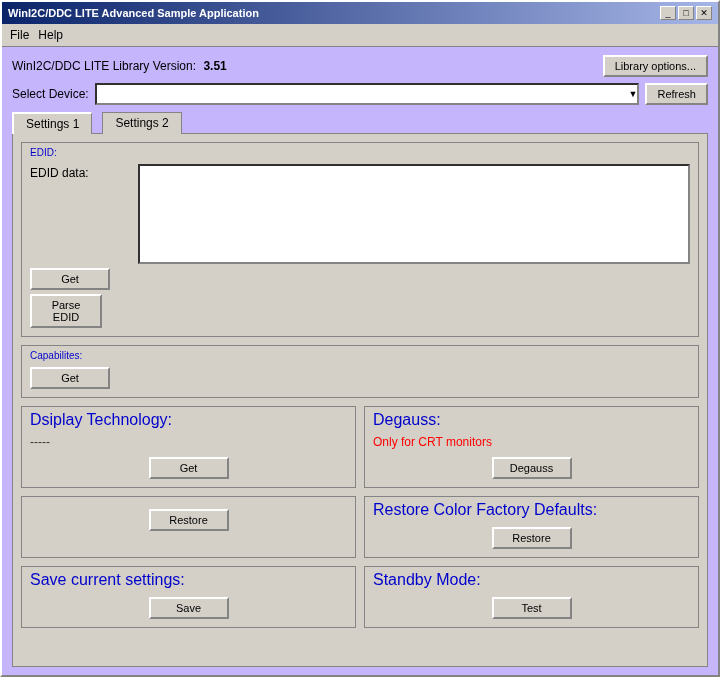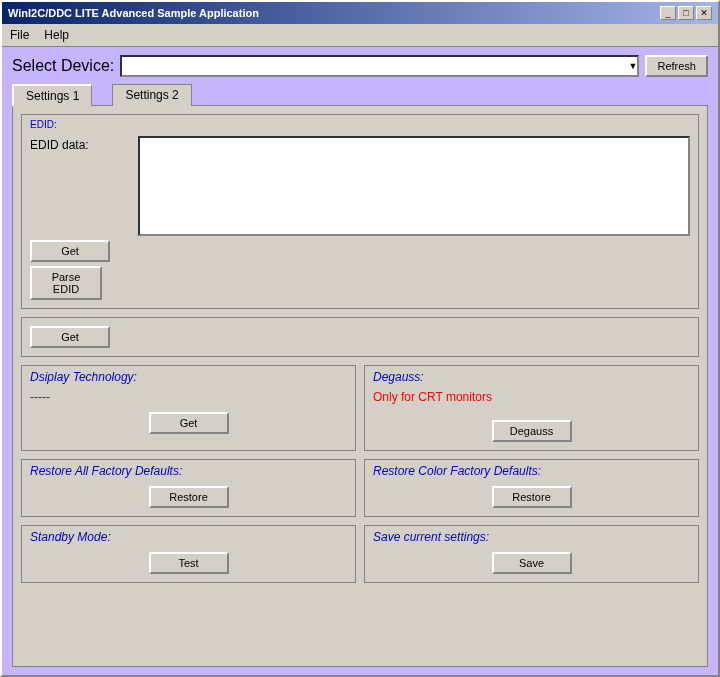--- a/index.html
+++ b/index.html
@@ -51,21 +51,21 @@
       display: flex;
       align-items: center;
       justify-content: center;
       color: black;
     }
     .title-btn.close { background: #d4d0c8; }
     .menu-bar {
       background: #d4d0c8;
       padding: 2px 4px;
       display: flex;
-      gap: 7px;
+      gap: 1px;
       border-bottom: 1px solid #848484;
       flex-shrink: 0;
     }
     .menu-item {
       padding: 2px 4px;
       cursor: pointer;
       font-size: 12px;
     }
     .content-area {
       padding: 8px 10px;
@@ -89,21 +89,21 @@
       padding: 3px 10px;
       cursor: pointer;
       font-size: 11px;
       min-width: 60px;
     }
     .select-row {
       display: flex;
       align-items: center;
       gap: 6px;
     }
-    .select-label { font-size: 16px; white-space: nowrap; }
+    .select-label { font-size: 12px; white-space: nowrap; }
     .select-wrapper {
       flex: 1;
       position: relative;
     }
     .select-wrapper::after {
       content: '▼';
       position: absolute;
       right: 2px;
       top: 50%;
       transform: translateY(-50%);
@@ -115,21 +115,21 @@
       height: 22px;
       border: 2px inset #848484;
       background: white;
       font-size: 11px;
       appearance: none;
       -webkit-appearance: none;
       padding: 1px 4px;
     }
     .tabs {
       display: flex;
-      gap: 18px;
+      gap: 8px;
       flex-shrink: 0;
     }
     .tab {
       padding: 3px 12px;
       border: 1px solid #848484;
       border-bottom: none;
       background: #d4d0c8;
       cursor: pointer;
       font-size: 12px;
       margin-right: 2px;
@@ -192,33 +192,32 @@
       gap: 8px;
     }
     .col-half {
       flex: 1;
       border: 1px solid #848484;
       padding: 4px 8px 8px 8px;
       position: relative;
     }
     .col-section-title {
       color: #0000cc;
-      font-size: 12px;
+      font-size: 16px;
       margin-bottom: 6px;
-      font-style: italic;
     }
     .dashes {
       font-size: 12px;
       color: #333;
       margin-bottom: 8px;
     }
     .crt-text {
       color: red;
       font-size: 12px;
-      margin-bottom: 16px;
+      margin-bottom: 8px;
     }
     .btn-row {
       display: flex;
       justify-content: center;
     }
     .edid-row {
       display: flex;
       align-items: flex-start;
       gap: 8px;
     }
@@ -242,20 +241,27 @@
     </div>
   </div>
 
   <div class="menu-bar">
     <span class="menu-item">File</span>
     <span class="menu-item">Help</span>
   </div>
 
   <div class="content-area">
 
+    <div class="header-row">
+      <div>
+        <span>WinI2C/DDC LITE Library Version:</span>
+        <span style="font-weight:bold; margin-left:4px;">3.51</span>
+      </div>
+      <button class="btn">Library options...</button>
+    </div>
 
     <div class="select-row">
       <span class="select-label">Select Device:</span>
       <div class="select-wrapper">
         <select>
           <option value=""></option>
         </select>
       </div>
       <button class="btn">Refresh</button>
     </div>
@@ -274,20 +280,21 @@
             <span class="field-label">EDID data:</span>
             <textarea class="textarea-field" rows="5" style="height: 100px;"></textarea>
           </div>
           <div class="btn-group">
             <button class="btn" style="width:80px;">Get</button>
             <button class="btn" style="width:72px;">Parse EDID</button>
           </div>
         </div>
 
         <div class="section-box">
+          <div class="section-title">Capabilites:</div>
           <div style="margin-top:4px;">
             <button class="btn" style="width:80px;">Get</button>
           </div>
         </div>
 
         <div class="two-col">
           <div class="col-half">
             <div class="col-section-title">Dsiplay Technology:</div>
             <div class="dashes">-----</div>
             <div class="btn-row">
@@ -298,45 +305,44 @@
             <div class="col-section-title">Degauss:</div>
             <div class="crt-text">Only for CRT monitors</div>
             <div class="btn-row">
               <button class="btn" style="width:80px;">Degauss</button>
             </div>
           </div>
         </div>
 
         <div class="two-col" style="margin-top:8px;">
           <div class="col-half">
-            <div class="col-section-title">Restore All Factory Defaults:</div>
             <div class="btn-row" style="margin-top:8px;">
               <button class="btn" style="width:80px;">Restore</button>
             </div>
           </div>
           <div class="col-half">
             <div class="col-section-title">Restore Color Factory Defaults:</div>
             <div class="btn-row" style="margin-top:8px;">
               <button class="btn" style="width:80px;">Restore</button>
             </div>
           </div>
         </div>
 
         <div class="two-col" style="margin-top:8px;">
           <div class="col-half">
+            <div class="col-section-title">Save current settings:</div>
+            <div class="btn-row" style="margin-top:8px;">
+              <button class="btn" style="width:80px;">Save</button>
+            </div>
+          </div>
+          <div class="col-half">
             <div class="col-section-title">Standby Mode:</div>
             <div class="btn-row" style="margin-top:8px;">
               <button class="btn" style="width:80px;">Test</button>
             </div>
           </div>
-          <div class="col-half">
-            <div class="col-section-title">Save current settings:</div>
-            <div class="btn-row" style="margin-top:8px;">
-              <button class="btn" style="width:80px;">Save</button>
-            </div>
-          </div>
         </div>
 
       </div>
     </div>
 
   </div>
 </div>
 
 </body></html>

